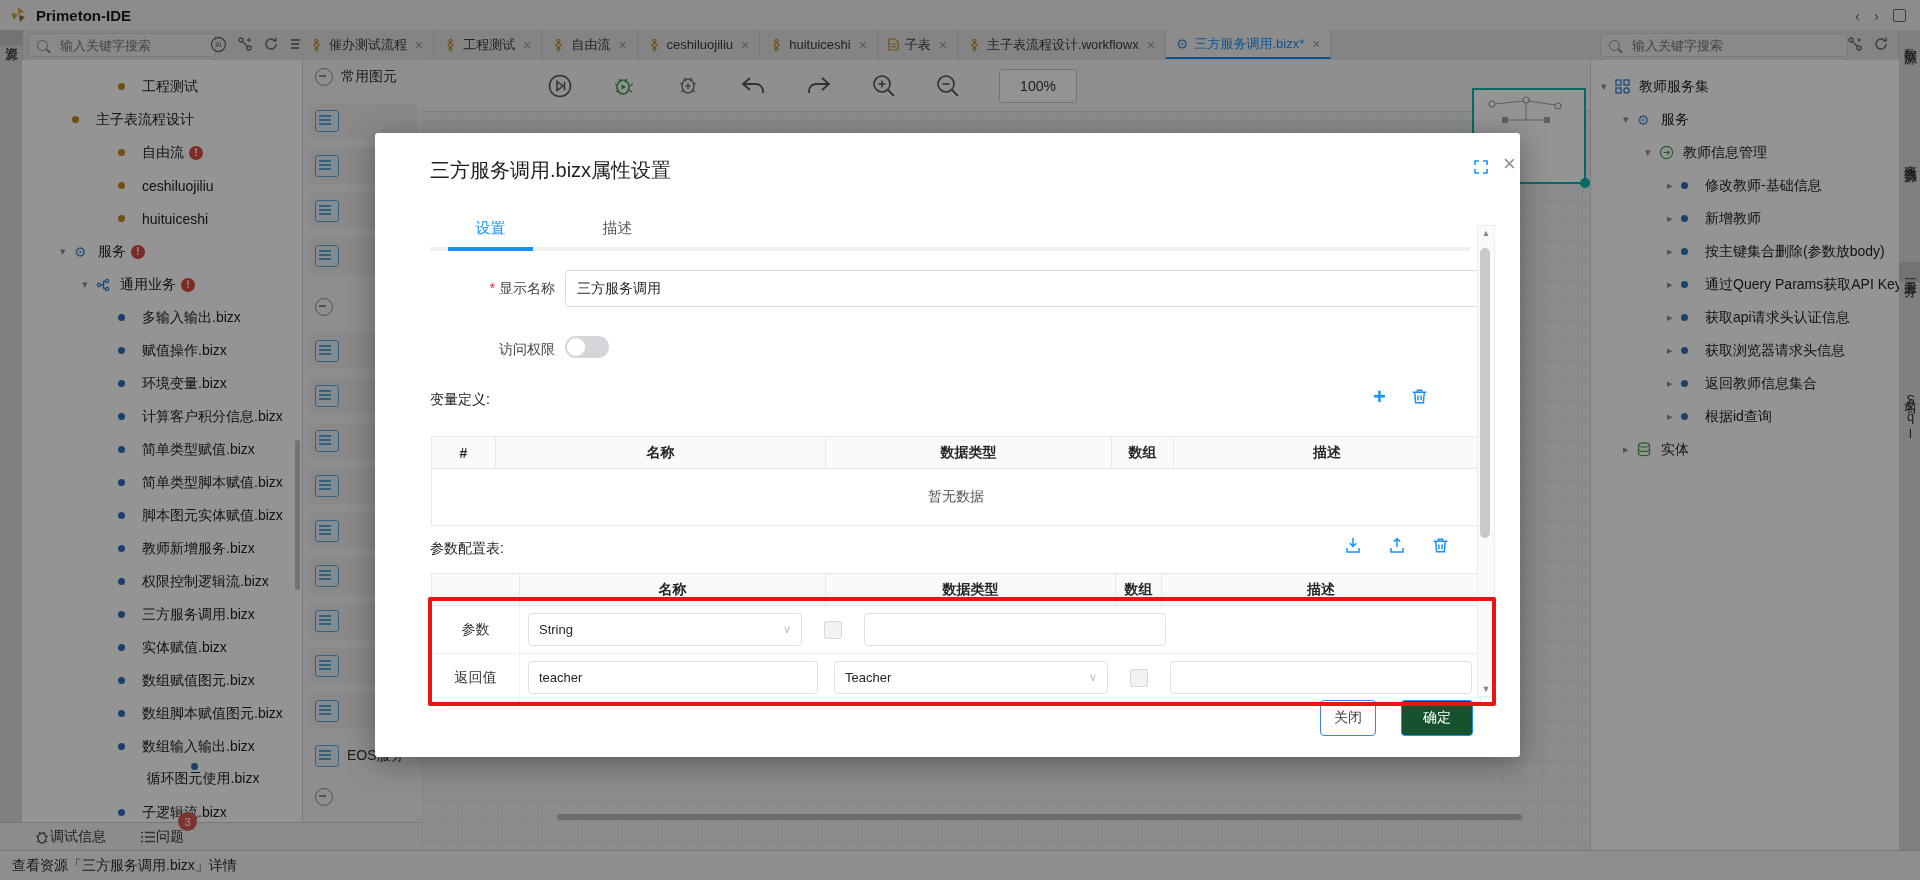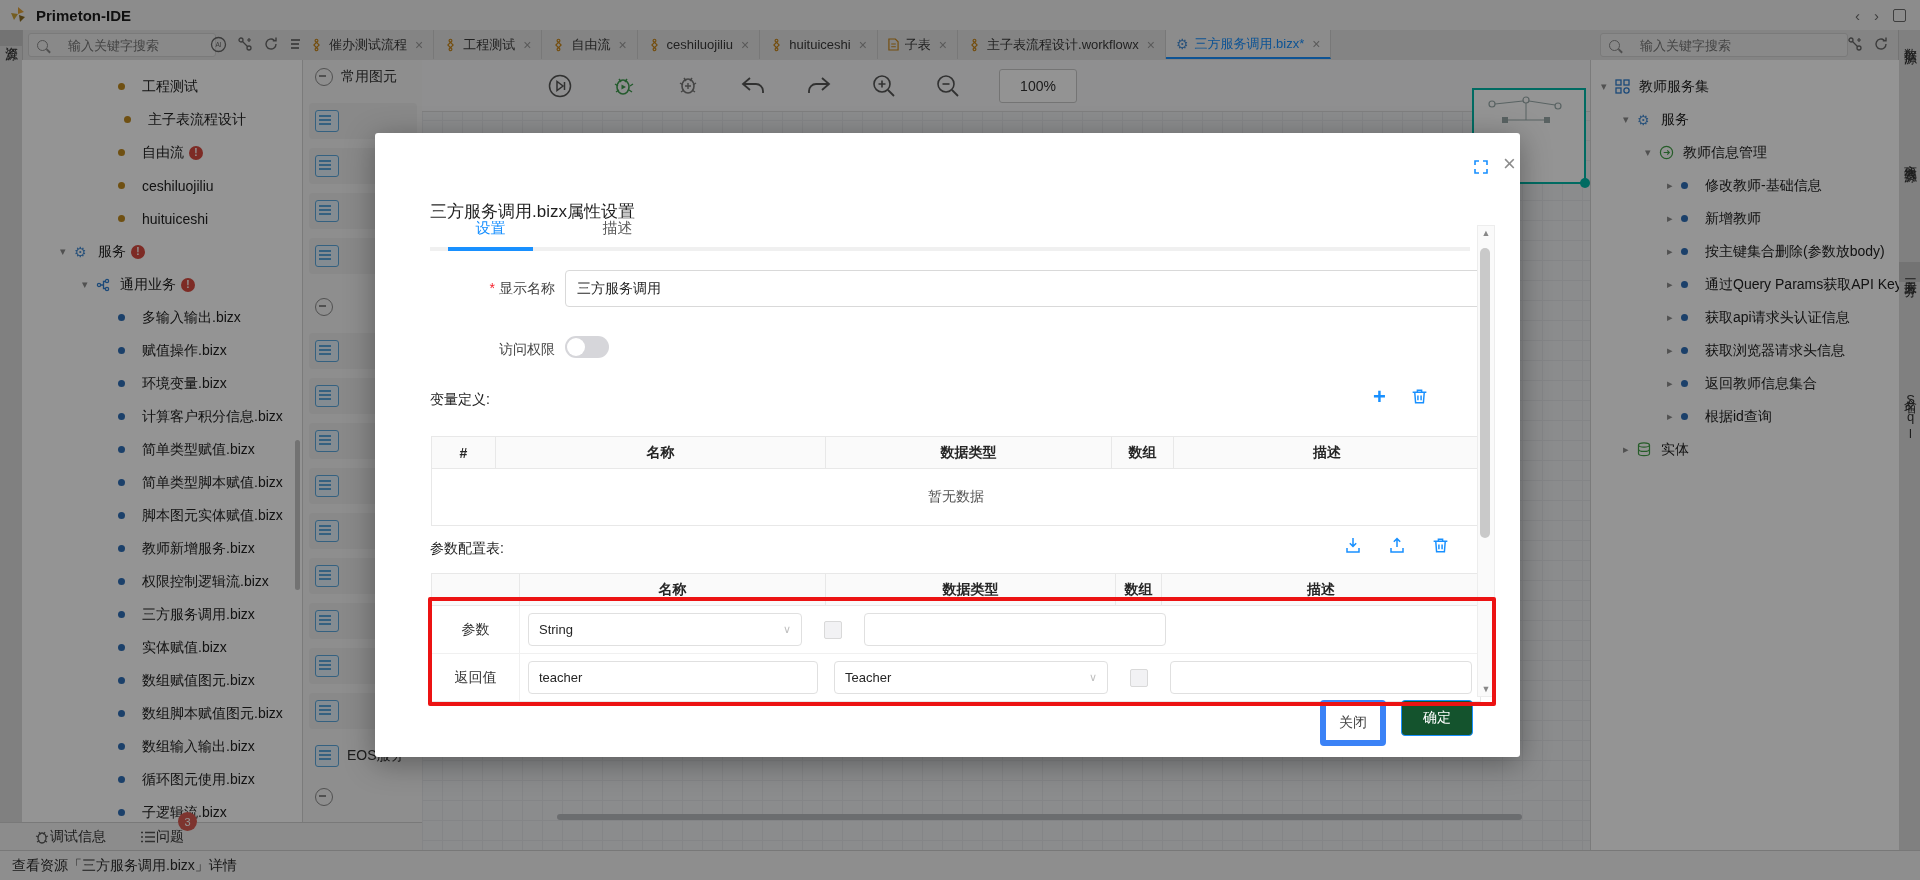--- a/index.html
+++ b/index.html
@@ -9,21 +9,21 @@
 
   
   .titlebar{left:0;top:0;width:1920px;height:30px;background:#f2f2f2;border-bottom:1px solid #d9d9d9;
             display:flex;align-items:center;}
   .app-title{font-size:15px;font-weight:bold;color:#1c1c1c;margin-left:8px;}
   .win-icons{position:absolute;right:14px;top:0;height:30px;display:flex;align-items:center;gap:14px;color:#6b6b6b;font-size:15px;}
   .win-box{width:11px;height:11px;border:1.5px solid #6b6b6b;border-radius:2px;display:inline-block;}
 
   
   .tabrow{left:0;top:30px;width:1920px;height:30px;background:#e4e4e4;border-bottom:1px solid #c9c9c9;}
-  .searchbox{position:absolute;display:flex;align-items:center;gap:18px;background:#ececec;border:1px solid #d2d2d2;
+  .searchbox{position:absolute;display:flex;align-items:center;gap:10px;background:#ececec;border:1px solid #d2d2d2;
              border-radius:3px;height:22px;top:3px;padding:0 8px;}
   .searchbox input{border:none;background:transparent;outline:none;font-size:13px;color:#555;width:120px;
                    font-family:"Liberation Sans",sans-serif;}
   .mag{width:9px;height:9px;border:1.5px solid #8a8a8a;border-radius:50%;position:relative;flex:none;}
   .mag::after{content:"";position:absolute;width:5px;height:1.5px;background:#8a8a8a;transform:rotate(45deg);left:8px;top:9px;}
   .mini-icons{position:absolute;top:3px;height:22px;display:flex;align-items:center;gap:10px;}
   .mini-icons svg{display:block;}
 
   .etabs{position:absolute;left:300px;top:0;height:30px;display:flex;}
   .etab{display:flex;align-items:center;gap:6px;padding:0 10px;font-size:13px;color:#3a3a3a;
@@ -83,21 +83,21 @@
   .bb-item{display:flex;align-items:center;position:relative;}
   .num-badge{position:absolute;left:178px;top:-11px;width:19px;height:19px;border-radius:50%;background:#d85b52;
              color:#fff;font-size:11px;display:flex;align-items:center;justify-content:center;}
   .statusbar{left:0;top:850px;width:1920px;height:30px;background:#f4f4f4;border-top:1px solid #cfcfcf;
              display:flex;align-items:center;padding-left:12px;box-sizing:border-box;font-size:14px;color:#2b2b2b;}
 
   
   .dim{left:0;top:0;width:1920px;height:880px;background:rgba(0,0,0,0.42);z-index:40;}
   .modal{left:375px;top:133px;width:1145px;height:624px;background:#fff;border-radius:3px;z-index:50;
          box-shadow:0 6px 30px rgba(0,0,0,.35);}
-  .m-title{position:absolute;left:55px;top:24px;font-size:17px;color:#1f1f1f;margin-top:43px;}
+  .m-title{position:absolute;left:55px;top:24px;font-size:20px;color:#1f1f1f;}
   .m-expand{position:absolute;left:1098px;top:26px;}
   .m-close{position:absolute;left:1128px;top:20px;font-size:22px;color:#8c8c8c;line-height:1;}
   .m-tab{position:absolute;top:86px;width:85px;text-align:center;font-size:15px;color:#595959;}
   .m-tab.active{color:#1890ff;}
   .m-track{position:absolute;left:55px;top:114px;width:1040px;height:4px;background:#f0f0f0;}
   .m-ink{position:absolute;left:73px;top:114px;width:85px;height:4px;background:#1890ff;}
   .f-label{position:absolute;font-size:14px;color:#444;text-align:right;width:125px;left:55px;}
   .req{color:#f5222d;margin-right:4px;}
   .f-input{position:absolute;left:190px;width:901px;height:35px;border:1px solid #d9d9d9;border-radius:4px;
            font-size:14px;color:#262626;padding:0 11px;outline:none;font-family:"Liberation Sans",sans-serif;box-sizing:content-box;}
@@ -118,21 +118,21 @@
   .p-label{font-size:14px;color:#333;border-right:1px solid #f0f0f0;}
   .cell-input{width:100%;margin:0 8px;height:33px;border:1px solid #e0e0e0;border-radius:4px;font-size:13px;color:#262626;
               padding:0 10px;outline:none;font-family:"Liberation Sans",sans-serif;box-sizing:border-box;}
   .cell-select{width:100%;margin:0 8px;height:33px;border:1px solid #e0e0e0;border-radius:4px;display:flex;
                align-items:center;justify-content:space-between;padding:0 10px;font-size:13px;color:#262626;box-sizing:border-box;}
   .chev{color:#bfbfbf;font-size:11px;}
   .cbx{width:16px;height:16px;border:1px solid #d9d9d9;border-radius:2px;background:#f2f2f4;}
   .red-box{position:absolute;left:53px;top:464px;width:1060px;height:101px;border:4px solid #ec1313;border-radius:2px;
            z-index:5;pointer-events:none;}
   .m-btn{position:absolute;height:34px;border-radius:4px;font-size:14px;display:flex;align-items:center;justify-content:center;}
-  .btn-close{left:945px;top:567px;width:54px;background:#fff;border:6px solid #3b82f6;color:#444;}
+  .btn-close{left:945px;top:567px;width:54px;background:#fff;border:1px solid #3b82f6;color:#444;}
   .btn-ok{left:1026px;top:567px;width:70px;background:#14532d;border:1px solid #1890ff;color:#fff;font-family:Liberation Serif, serif;}
   .m-scroll{position:absolute;left:1102px;top:92px;width:16px;height:470px;background:#fafafa;border:1px solid #ededed;}
   .m-scroll .up,.m-scroll .dn{position:absolute;left:0;width:100%;text-align:center;font-size:9px;color:#888;}
   .m-scroll .up{top:2px;} .m-scroll .dn{bottom:2px;}
   .m-scroll .thumb{position:absolute;left:2px;top:22px;width:10px;height:290px;background:#c9c9c9;border-radius:5px;}
 </style>
 </head>
 <body>
 
 <div class="stage">
@@ -315,21 +315,21 @@
 
   <div class="abs panel-left">
     <div style="padding-top:10px" id="left-tree">
         <div class="tree-row" style="padding-left: 82px;">
           <span class="arrow"></span>
           <span class="tree-icn ticon">
             <i class="dot" style="background:#c08a1f"></i>
           </span>
           <span>工程测试</span>
         </div>
-        <div class="tree-row" style="padding-left: 88px;">
+        <div class="tree-row" style="padding-left: 36px;">
           <span class="arrow"></span>
           <span class="tree-icn ticon">
             <i class="dot" style="background:#c08a1f"></i>
           </span>
           <span>主子表流程设计</span>
         </div>
         <div class="tree-row" style="padding-left: 82px;">
           <span class="arrow"></span>
           <span class="tree-icn ticon">
             <i class="dot" style="background:#c08a1f"></i>
@@ -465,21 +465,21 @@
           </span>
           <span>数组脚本赋值图元.bizx</span>
         </div>
         <div class="tree-row" style="padding-left: 82px;">
           <span class="arrow"></span>
           <span class="tree-icn ticon">
             <i class="dot" style="background:#2f6fb7"></i>
           </span>
           <span>数组输入输出.bizx</span>
         </div>
-        <div class="tree-row" style="padding-left: 82px;">
+        <div class="tree-row" style="padding-left: 82px; flex-direction: column;">
           <span class="arrow"></span>
           <span class="tree-icn ticon">
             <i class="dot" style="background:#2f6fb7"></i>
           </span>
           <span>循环图元使用.bizx</span>
         </div>
         <div class="tree-row" style="padding-left: 82px;">
           <span class="arrow"></span>
           <span class="tree-icn ticon">
             <i class="dot" style="background:#2f6fb7"></i>

